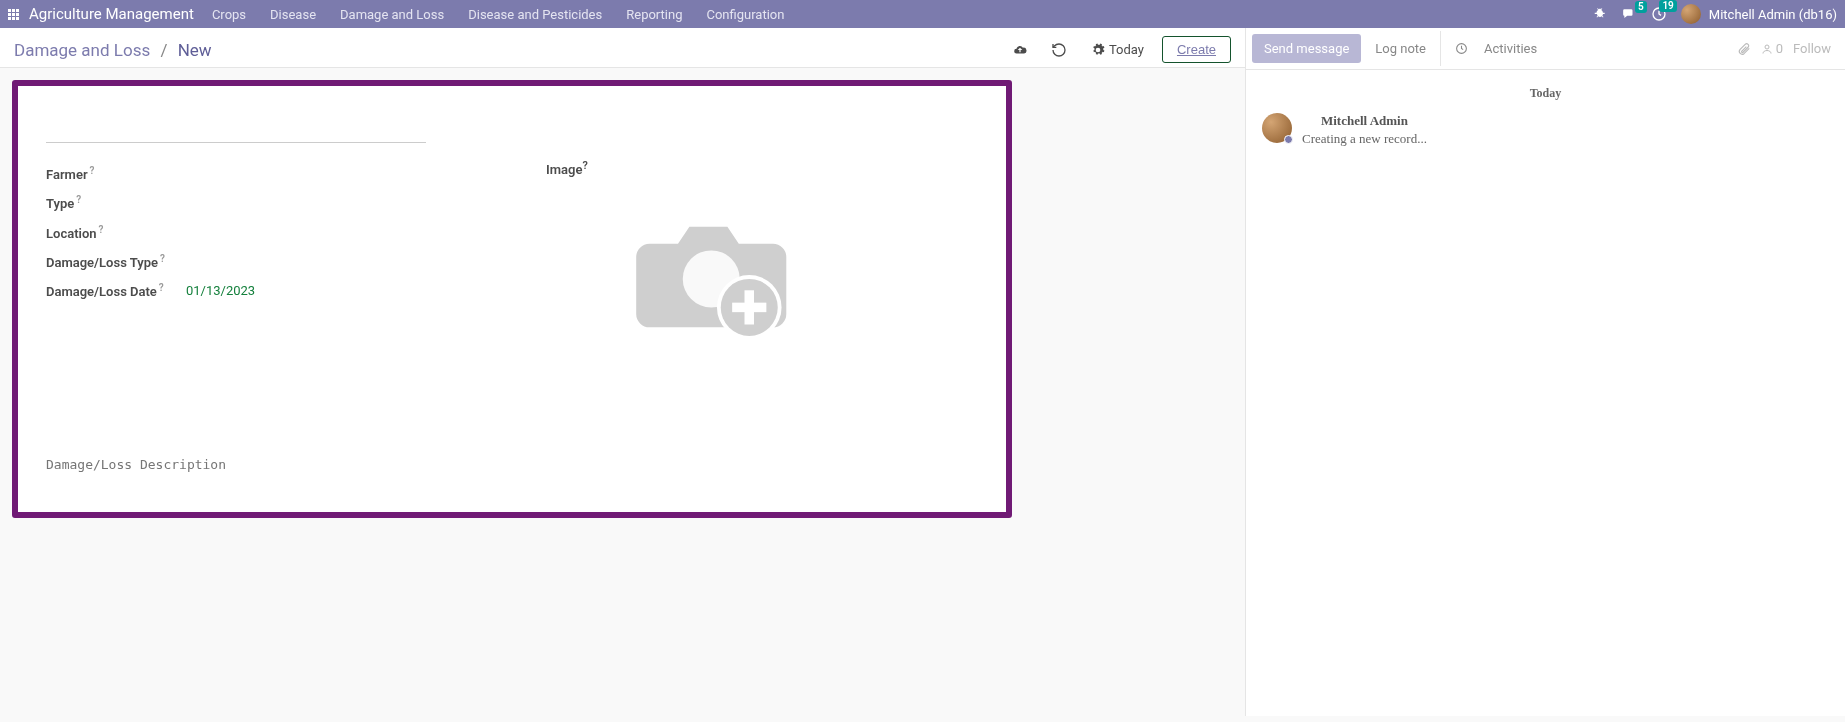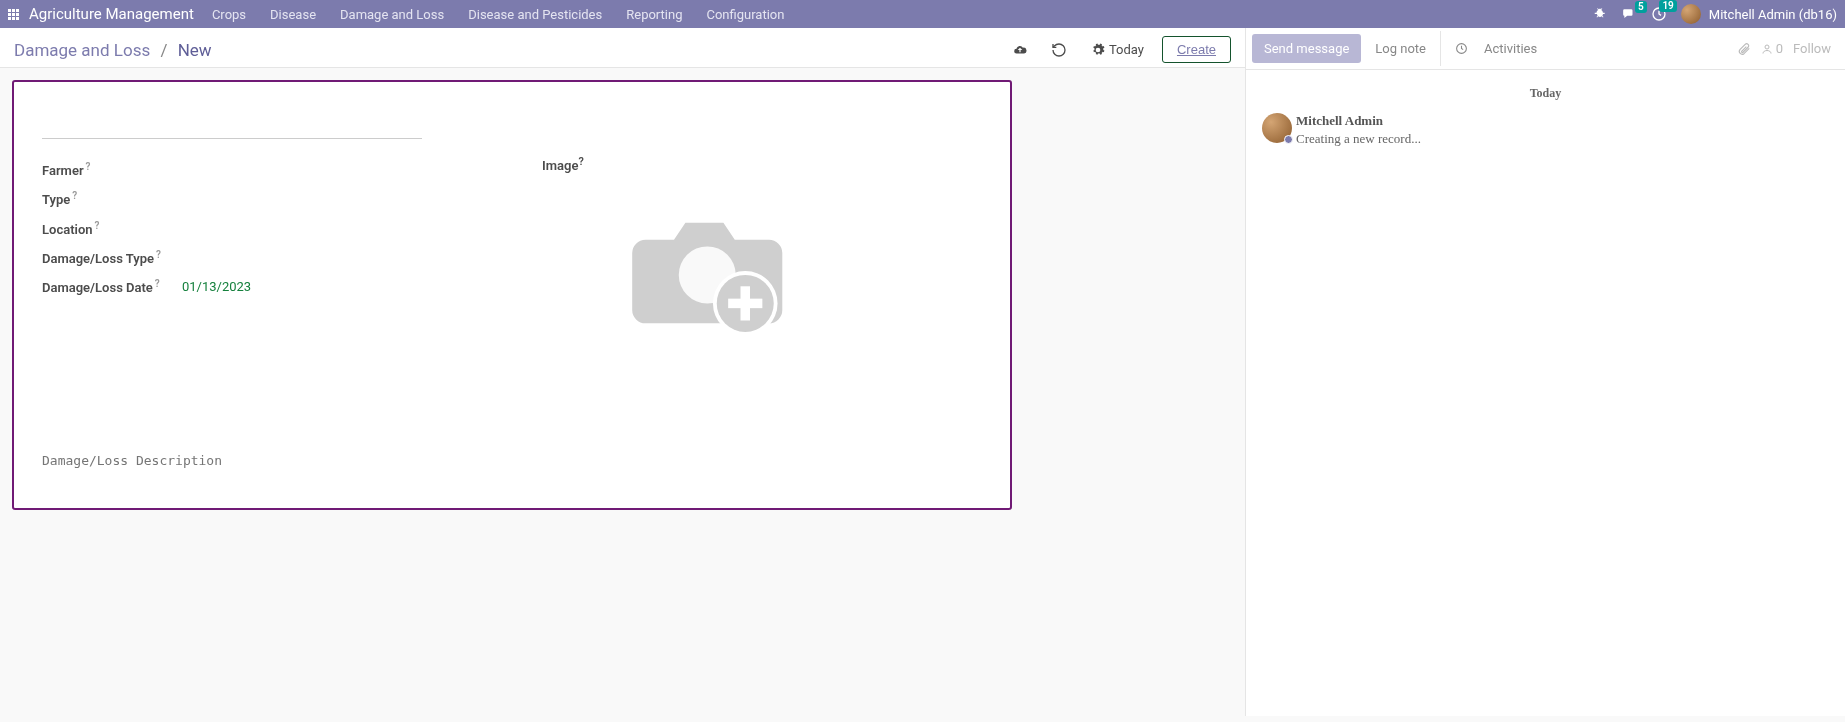--- a/index.html
+++ b/index.html
@@ -21,42 +21,42 @@
 .cp { background:#fff; border-bottom:1px solid #e5e5e5; padding: 8px 14px 4px 14px; display:flex; align-items:center; }
 .breadcrumb { font-size:17px; }
 .breadcrumb a { color:#7c7bad; text-decoration:none; cursor:pointer; }
 .breadcrumb .sep { color:#888; margin:0 6px; }
 .breadcrumb .current { color:#5f5e97; }
 .cp-right { margin-left:auto; display:flex; align-items:center; gap:10px; }
 .icon-btn { color:#4c4c4c; cursor:pointer; padding:4px 6px; }
 .action-btn { display:flex; align-items:center; gap:4px; cursor:pointer; padding:4px 8px; }
 .btn-create { border:1px solid #14532d; color:#7c7bad; background:#fff; padding:5px 14px; border-radius:3px; cursor:pointer; font-size:13px;text-decoration:underline; }
 .form-sheet-bg { padding:12px; }
-.form-sheet { background:#fff; border:2px solid #701a75; border-radius:3px; max-width:1000px; padding:22px 28px; min-height:380px; }
+.form-sheet { background:#fff; border:6px solid #701a75; border-radius:3px; max-width:1000px; padding:22px 28px; min-height:380px; }
 .title-input { border:none; border-bottom:1px solid #ccc; font-size:22px; width:380px; padding:4px 2px; outline:none; }
 .form-cols { display:flex; gap:40px; margin-top:16px; }
 .col-left { width:460px; }
 .col-right { flex:1; }
 .field-row { display:flex; align-items:center; padding:6px 0; }
 .field-label { width:140px; font-weight:600; color:#4c4c4c; font-size:13px; position:relative; }
 .field-label sup { color:#999; font-size:10px; margin-left:2px; }
 .field-value { color:#15803d; }
 .img-label { font-weight:600; font-size:13px; }
 .img-placeholder { margin-top:10px; width:220px; height:180px; display:flex; align-items:center; justify-content:center; cursor:pointer; margin-left:60px; }
 .desc-area { margin-top:90px; color:#ddd; font-size:13px; border:none; width:100%; resize:none; outline:none; }
 .chatter-top { display:flex; border-bottom:1px solid #e5e5e5; align-items:center; }
 .ch-btn { padding:10px 14px; cursor:pointer; color:#888; font-size:13px; }
 .ch-btn.primary { background:#b8b7d5; color:#fff; margin:6px 0 6px 6px; border-radius:3px; padding:7px 12px; }
 .ch-btn.activities { border-left:1px solid #e5e5e5; display:flex; align-items:center; gap:16px; padding:10px 14px; }
 .ch-right { margin-left:auto; display:flex; align-items:center; gap:10px; padding-right:14px; color:#bbb; }
 .follow-count { display:flex; align-items:center; gap:3px; cursor:pointer; }
 .follow { color:#bbb; cursor:pointer; }
 .msg-area { padding:16px;font-family:Liberation Serif, serif; }
 .day-sep { text-align:center; font-weight:600; color:#666; font-size:12px; margin-bottom:12px; }
-.msg { display:flex; gap:4px; }
+.msg { display:flex; gap:10px;text-align:center; }
 .msg-avatar-wrap { position:relative; width:30px; height:30px; }
 .msg-avatar { width:30px; height:30px; border-radius:50%; background: radial-gradient(circle at 30% 30%, #d4a574, #8b5a2b); }
 .presence-dot { position:absolute; bottom:-1px; right:-1px; width:9px; height:9px; border-radius:50%; background:#7c7bad; border:1.5px solid #fff; }
 .msg-body .author { font-weight:600; color:#555; }
 .msg-body .text { color:#666; margin-top:2px; }
 svg { display:block; }
 </style>
 </head>
 <body>
 

